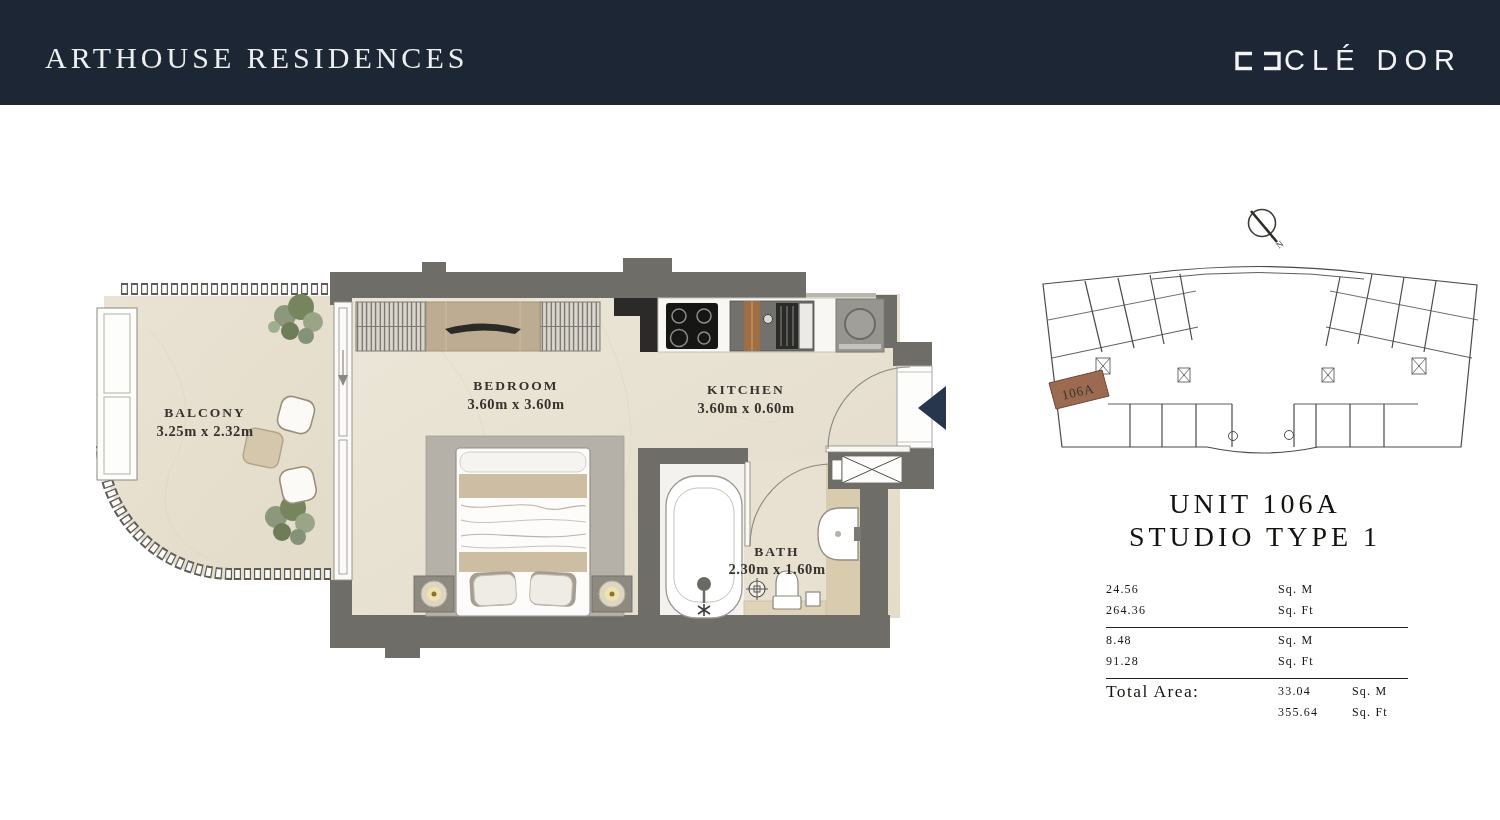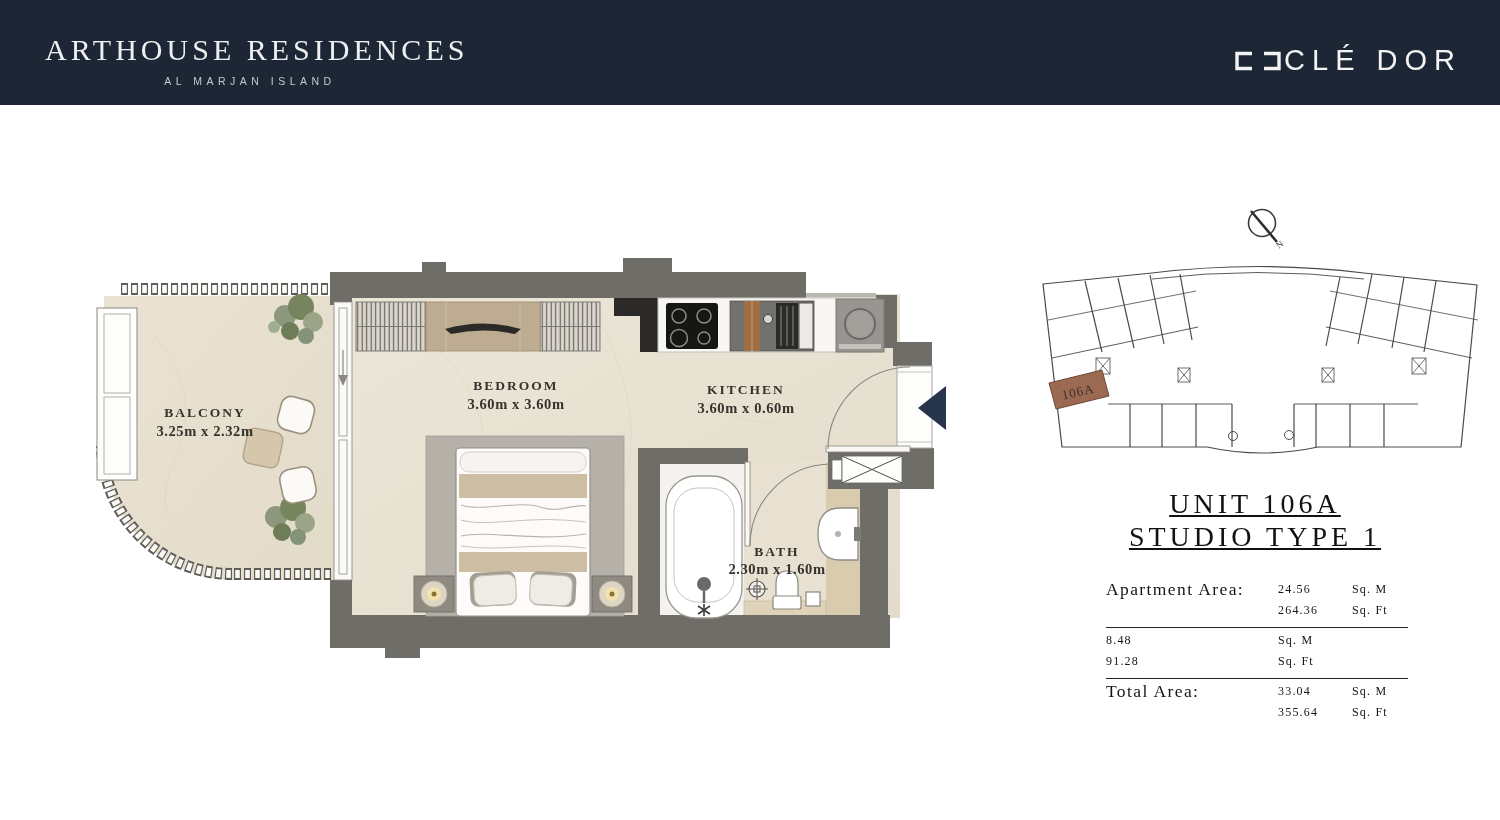--- a/index.html
+++ b/index.html
@@ -1,48 +1,47 @@
 <!DOCTYPE html>
 <html><head>
 <meta charset="utf-8">
 <style>
   html,body{margin:0;padding:0;background:#ffffff;}
   .page{position:relative;width:1500px;height:820px;background:#ffffff;overflow:hidden;
         font-family:"Liberation Serif","DejaVu Serif",serif;}
   
   .header{position:absolute;left:0;top:0;width:1500px;height:105px;background:#1c2634;}
   .brand{position:absolute;left:45px;top:33px;width:410px;text-align:center;color:#edeff0;}
-  .brand-title{font-size:30px;letter-spacing:4px;white-space:nowrap;}
+  .brand-title{font-size:30px;letter-spacing:4px;white-space:nowrap;margin-top:8px;}
   .brand-sub{margin-top:8px;font-family:"Liberation Sans",sans-serif;font-size:10.5px;
              letter-spacing:4.5px;color:#c3c9d2;white-space:nowrap;}
   .logo{position:absolute;right:38px;top:44px;display:flex;align-items:center;gap:2px;color:#f2f3f2;}
   .logo-text{font-family:"Liberation Sans",sans-serif;font-size:29px;letter-spacing:7px;white-space:nowrap;}
   
   .plan{position:absolute;left:90px;top:253px;width:870px;height:415px;}
   .keyplan{position:absolute;left:1030px;top:195px;width:460px;height:270px;}
   
-  .unit-title{position:absolute;left:1040px;top:487px;width:430px;text-align:center;color:#14120f;text-decoration:underline;}
+  .unit-title{position:absolute;left:1040px;top:487px;width:430px;text-align:center;color:#14120f;}
   .unit-title .l1,.unit-title .l2{font-size:28px;letter-spacing:4px;line-height:33px;white-space:nowrap;}
   
   .area-table{position:absolute;left:1106px;top:577px;width:302px;color:#17150f;}
   .area-row{display:grid;grid-template-columns:172px 74px 1fr;padding:2px 0 6px;}
   .area-row .label{font-size:17.5px;letter-spacing:1.4px;line-height:21px;}
   .col-num span,.col-unit span{display:block;font-size:12px;letter-spacing:1.2px;line-height:21px;}
   .rule{border-top:1.7px solid #25221c;width:100%;}
   text{font-family:"Liberation Serif","DejaVu Serif",serif;fill:#36332e;}
 </style>
 </head>
 <body>
 
 <div class="page">
 
   <div class="header">
     <div class="brand">
       <div class="brand-title">ARTHOUSE RESIDENCES</div>
-      <div class="brand-sub">AL MARJAN ISLAND</div>
     </div>
     <div class="logo">
       <svg width="48" height="20" viewBox="0 0 48 20">
         <path d="M18,2.5 H3 V17.5 H18" fill="none" stroke="#f2f3f2" stroke-width="3.4"></path>
         <path d="M30,2.5 H45 V17.5 H30" fill="none" stroke="#f2f3f2" stroke-width="3.4"></path>
       </svg>
       <span class="logo-text">CLÉ DOR</span>
     </div>
   </div>
 
@@ -318,21 +317,20 @@
     </g>
   </svg>
 
   <div class="unit-title">
     <div class="l1">UNIT 106A</div>
     <div class="l2">STUDIO TYPE 1</div>
   </div>
 
   <div class="area-table">
     <div class="area-row">
-      <div class="label">Apartment Area:</div>
       <div class="col-num">
         <span>24.56</span>
         <span>264.36</span>
       </div>
       <div class="col-unit">
         <span>Sq. M</span>
         <span>Sq. Ft</span>
       </div>
     </div>
     <div class="rule"></div>

